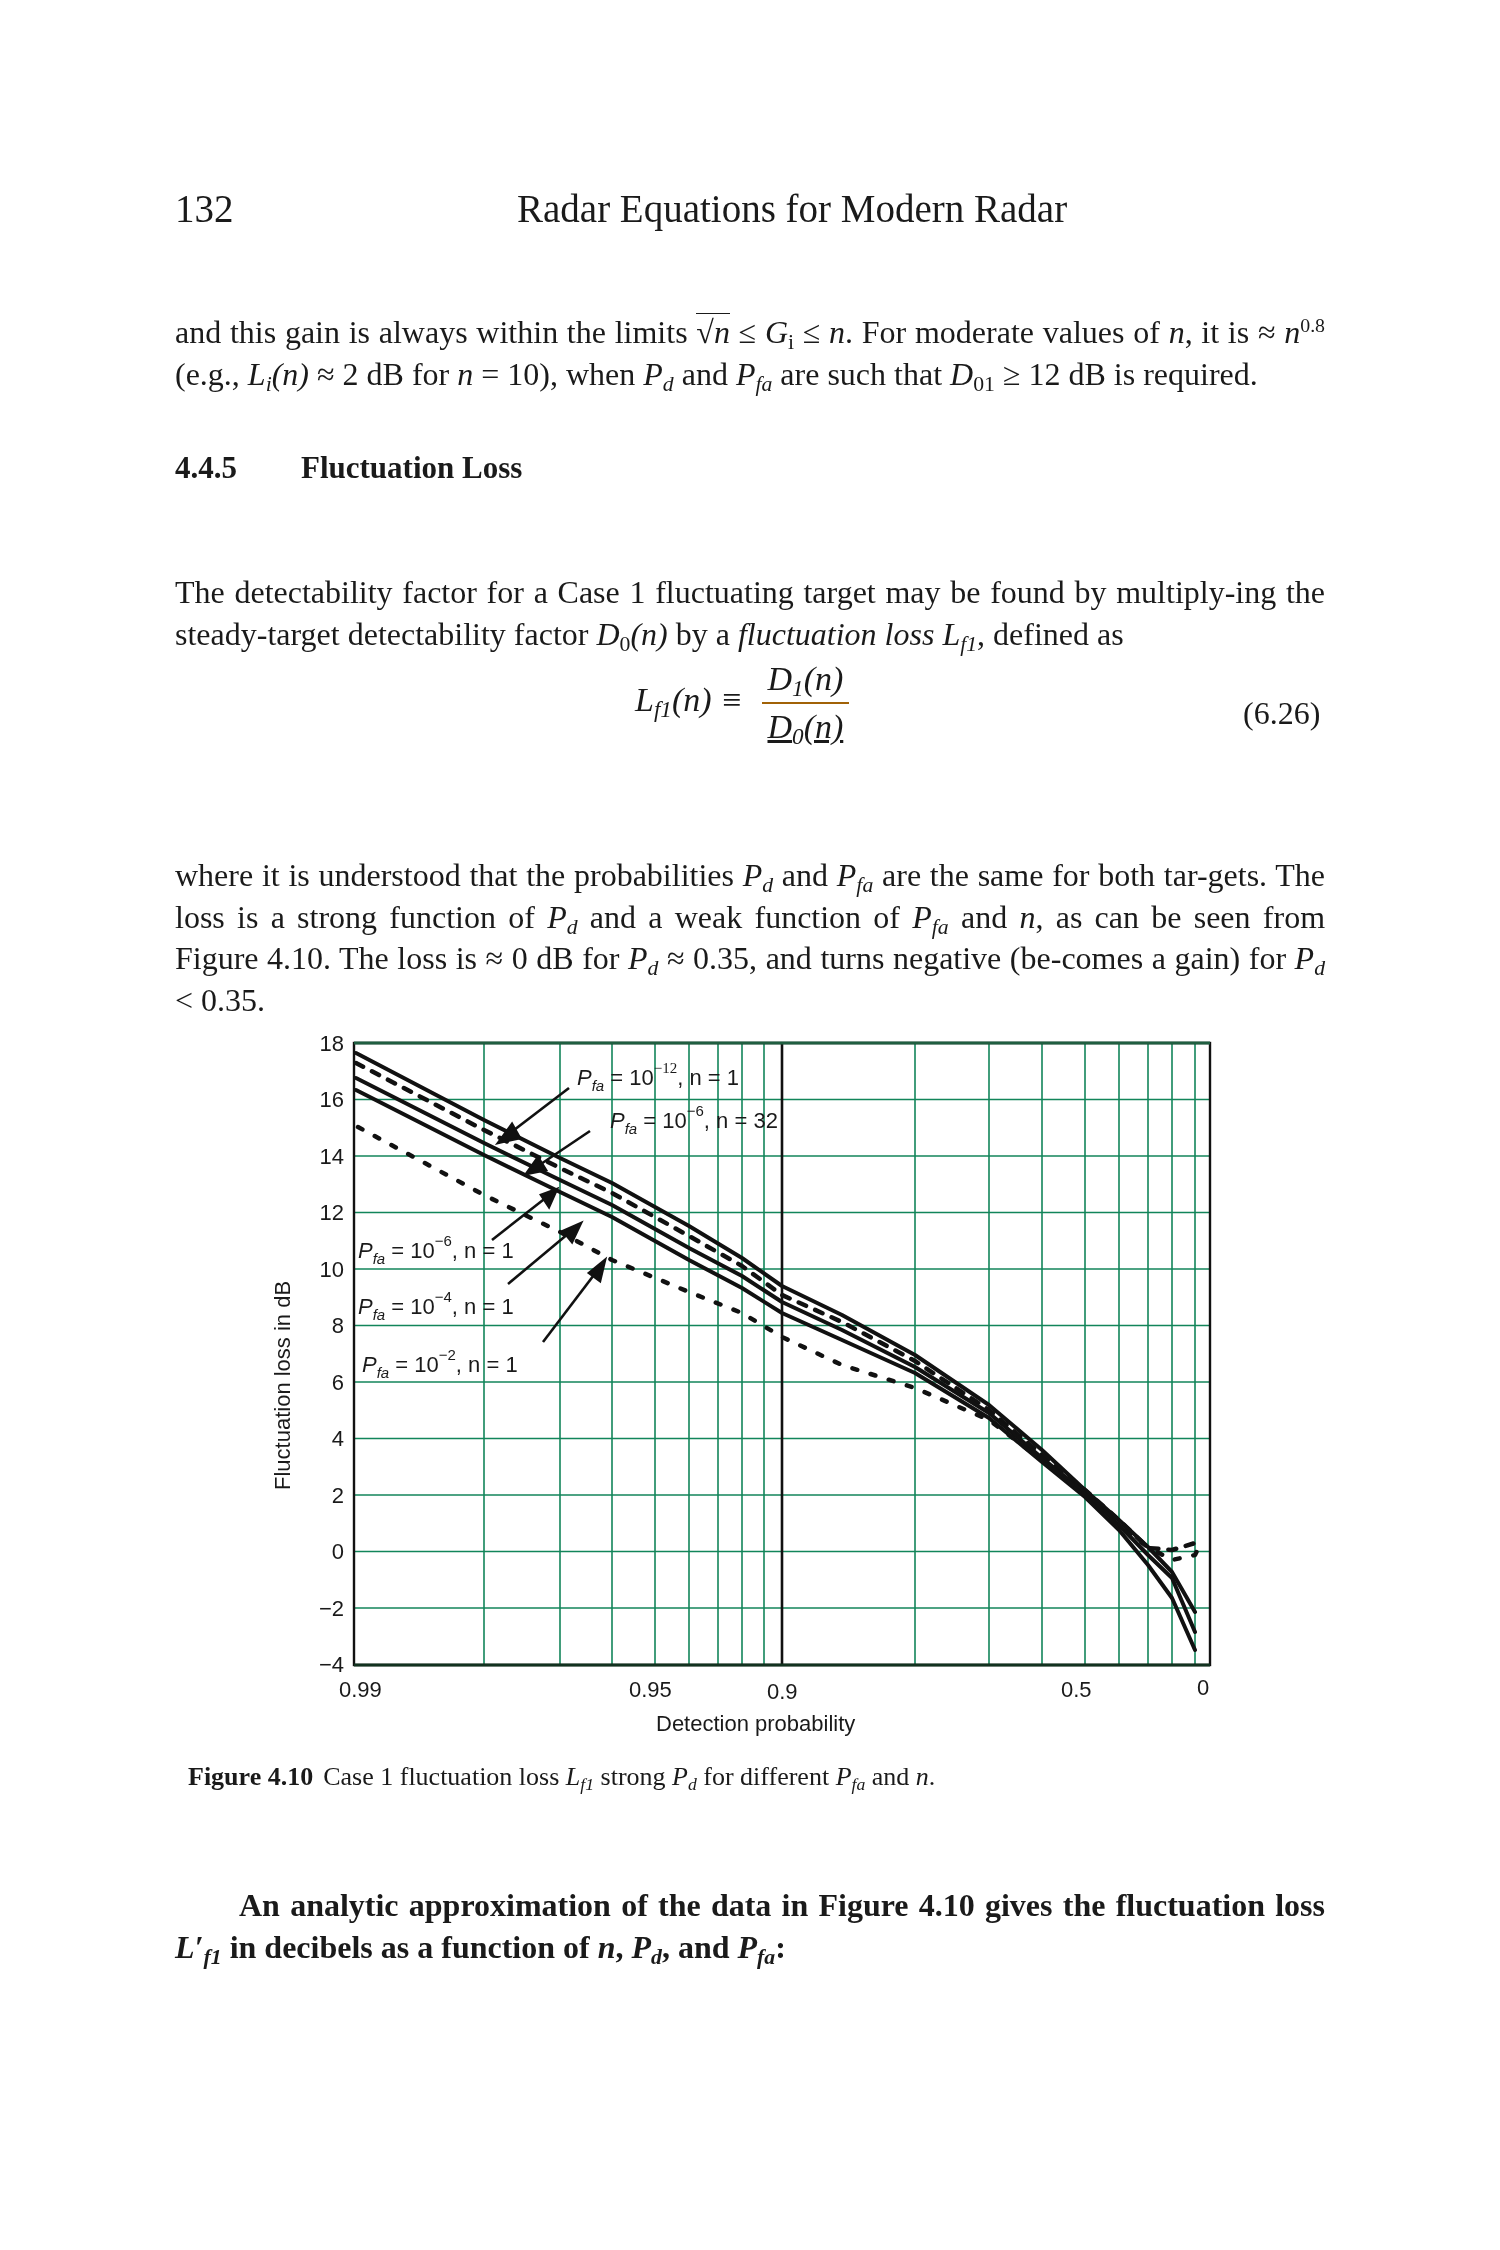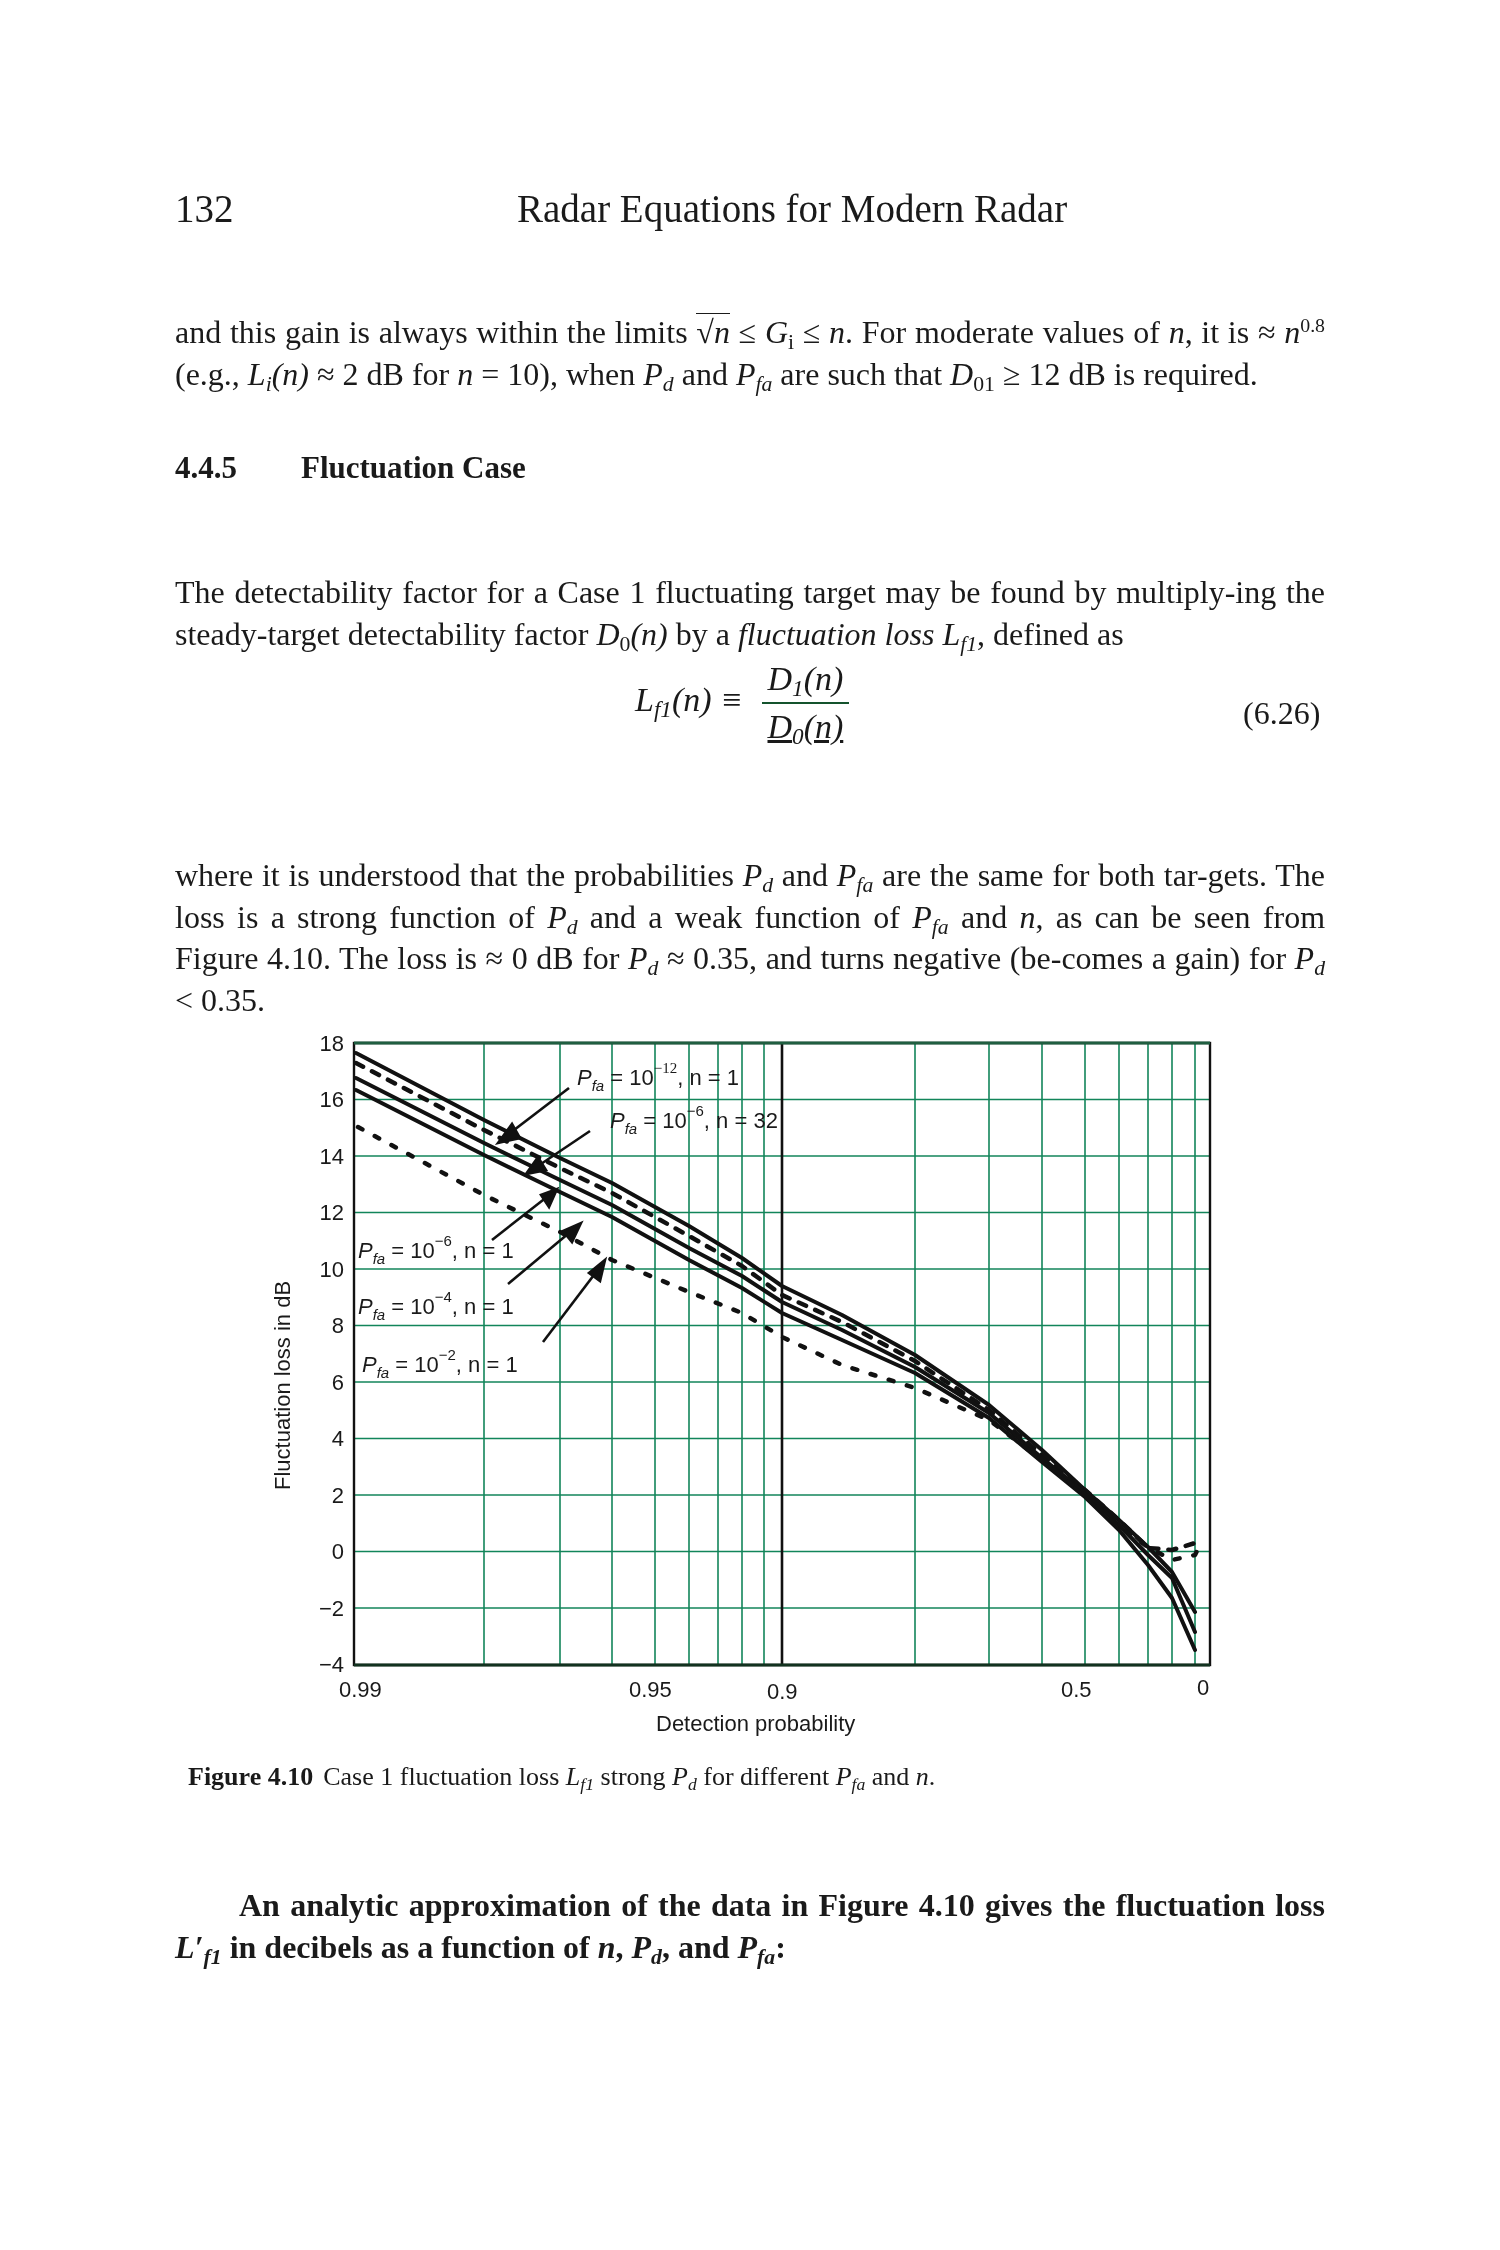--- a/index.html
+++ b/index.html
@@ -11,37 +11,37 @@
   .running-head { left:517px; }
   .para { left:175px; width:1150px; font-size:32px; line-height:41.5px; text-align:justify;margin-top:38px; }
   .para i { font-style:italic; }
   .sub { font-size:0.68em; vertical-align:-0.28em; line-height:0; }
   .sup { font-size:0.62em; vertical-align:0.55em; line-height:0; }
   .heading { left:175px; top:450px; font-size:31px; font-weight:bold; }
   .heading .num { display:inline-block; width:126px; }
   .eq { top:660px; left:635px; font-size:34px; font-style:italic; }
   .eq-num { top:695px; left:1243px; font-size:32px; }
   .frac { display:inline-block; vertical-align:middle; text-align:center; margin-left:10px; }
-  .frac .top { display:block; border-bottom:2px solid #14532d; padding:0 6px 4px; }
+  .frac .top { display:block; border-bottom:2px solid #a16207; padding:0 6px 4px; }
   .frac .bot { display:block; padding-top:4px;text-decoration:underline; }
   .caption { left:188px; top:1762px; font-size:26px; }
   .caption b { font-weight:bold; margin-right:10px; }
   .indent { text-indent:64px; }
   svg text { font-family:"Liberation Sans", sans-serif; }
   .tick { font-family:"Liberation Serif", serif; font-size:22px; fill:#1a1a1a; }
 </style>
 </head>
 <body>
 
 <div class="abs header page-num">132</div>
 <div class="abs header running-head">Radar Equations for Modern Radar</div>
 
 <div class="abs para" style="top:274px;"><span>and this gain is always within the limits </span><i><span style="border-top:1.5px solid #1a1a1a;">√<span>n</span></span></i><i> ≤ G</i><span class="sub">i</span><i> ≤ n</i><span>. For moderate values of </span><i>n</i><span>, it is ≈ </span><i>n</i><span class="sup">0.8</span><span> (e.g., </span><i>L</i><i class="sub">i</i><i>(n)</i><span> ≈ 2 dB for </span><i>n</i><span> = 10), when </span><i>P</i><i class="sub">d</i><span> and </span><i>P</i><i class="sub">fa</i><span> are such that </span><i>D</i><span class="sub">01</span><span> ≥ 12 dB is required.</span></div>
 
-<div class="abs heading"><span class="num">4.4.5</span><span>Fluctuation Case</span></div>
+<div class="abs heading"><span class="num">4.4.5</span><span>Fluctuation Loss</span></div>
 
 <div class="abs para" style="top:534px;"><span>The detectability factor for a Case 1 fluctuating target may be found by multiply-ing the steady-target detectability factor </span><i>D</i><span class="sub">0</span><i>(n)</i><span> by a </span><i>fluctuation loss L</i><i class="sub">f1</i><span>, defined as</span></div>
 
 <div class="abs eq">
   <span>L</span><span class="sub">f1</span><span>(n) ≡</span>
   <span class="frac">
     <span class="top"><span>D</span><span class="sub">1</span><span>(n)</span></span>
     <span class="bot"><span>D</span><span class="sub">0</span><span>(n)</span></span>
   </span>
 </div>

